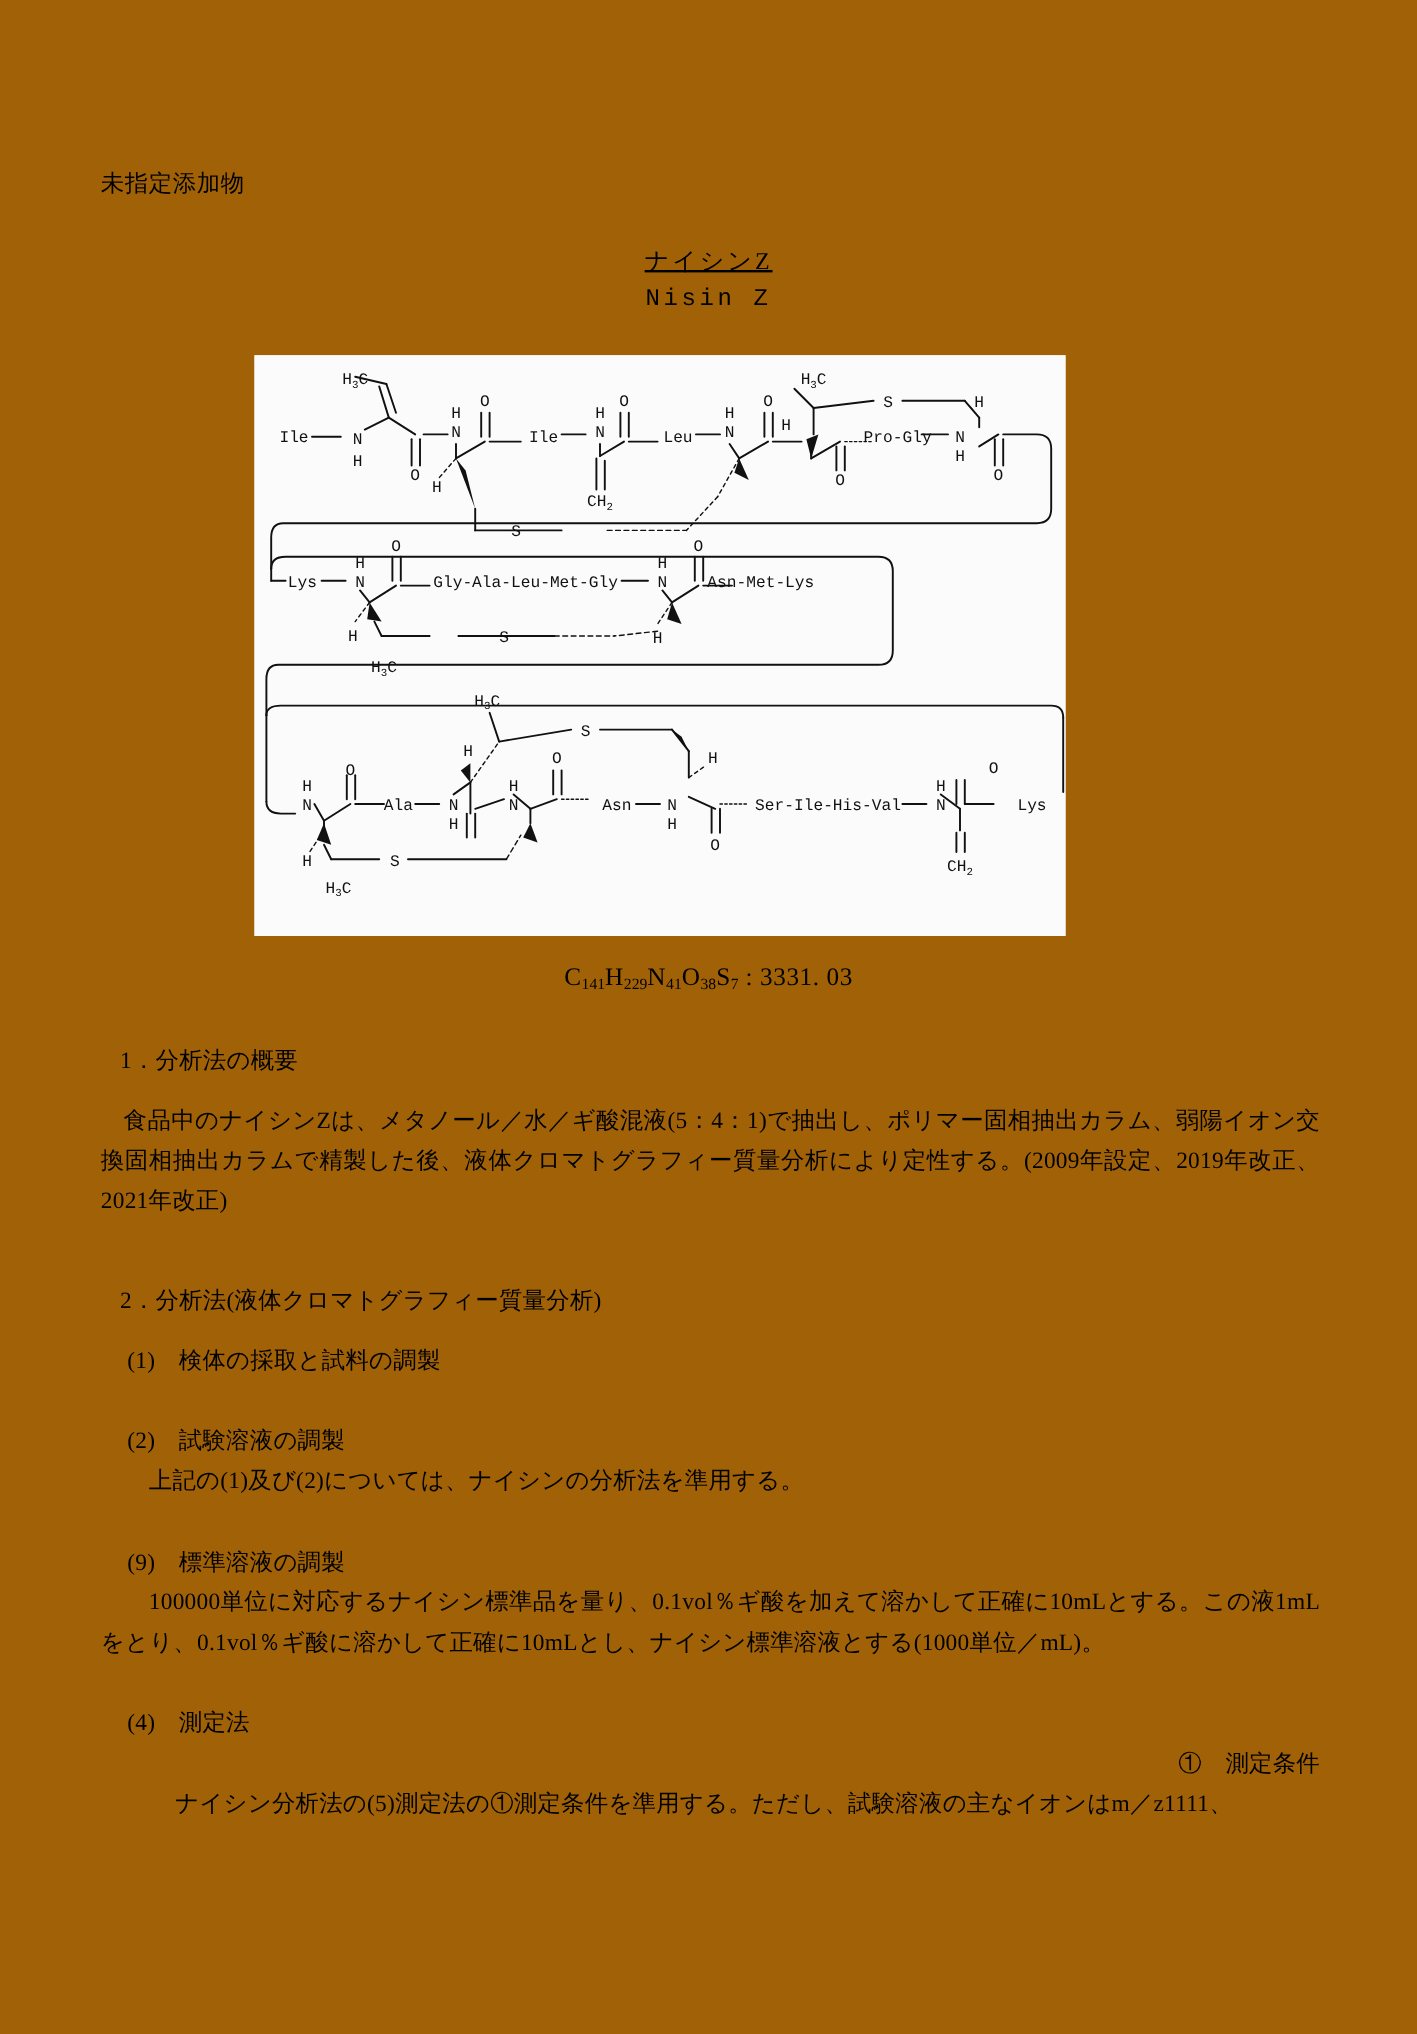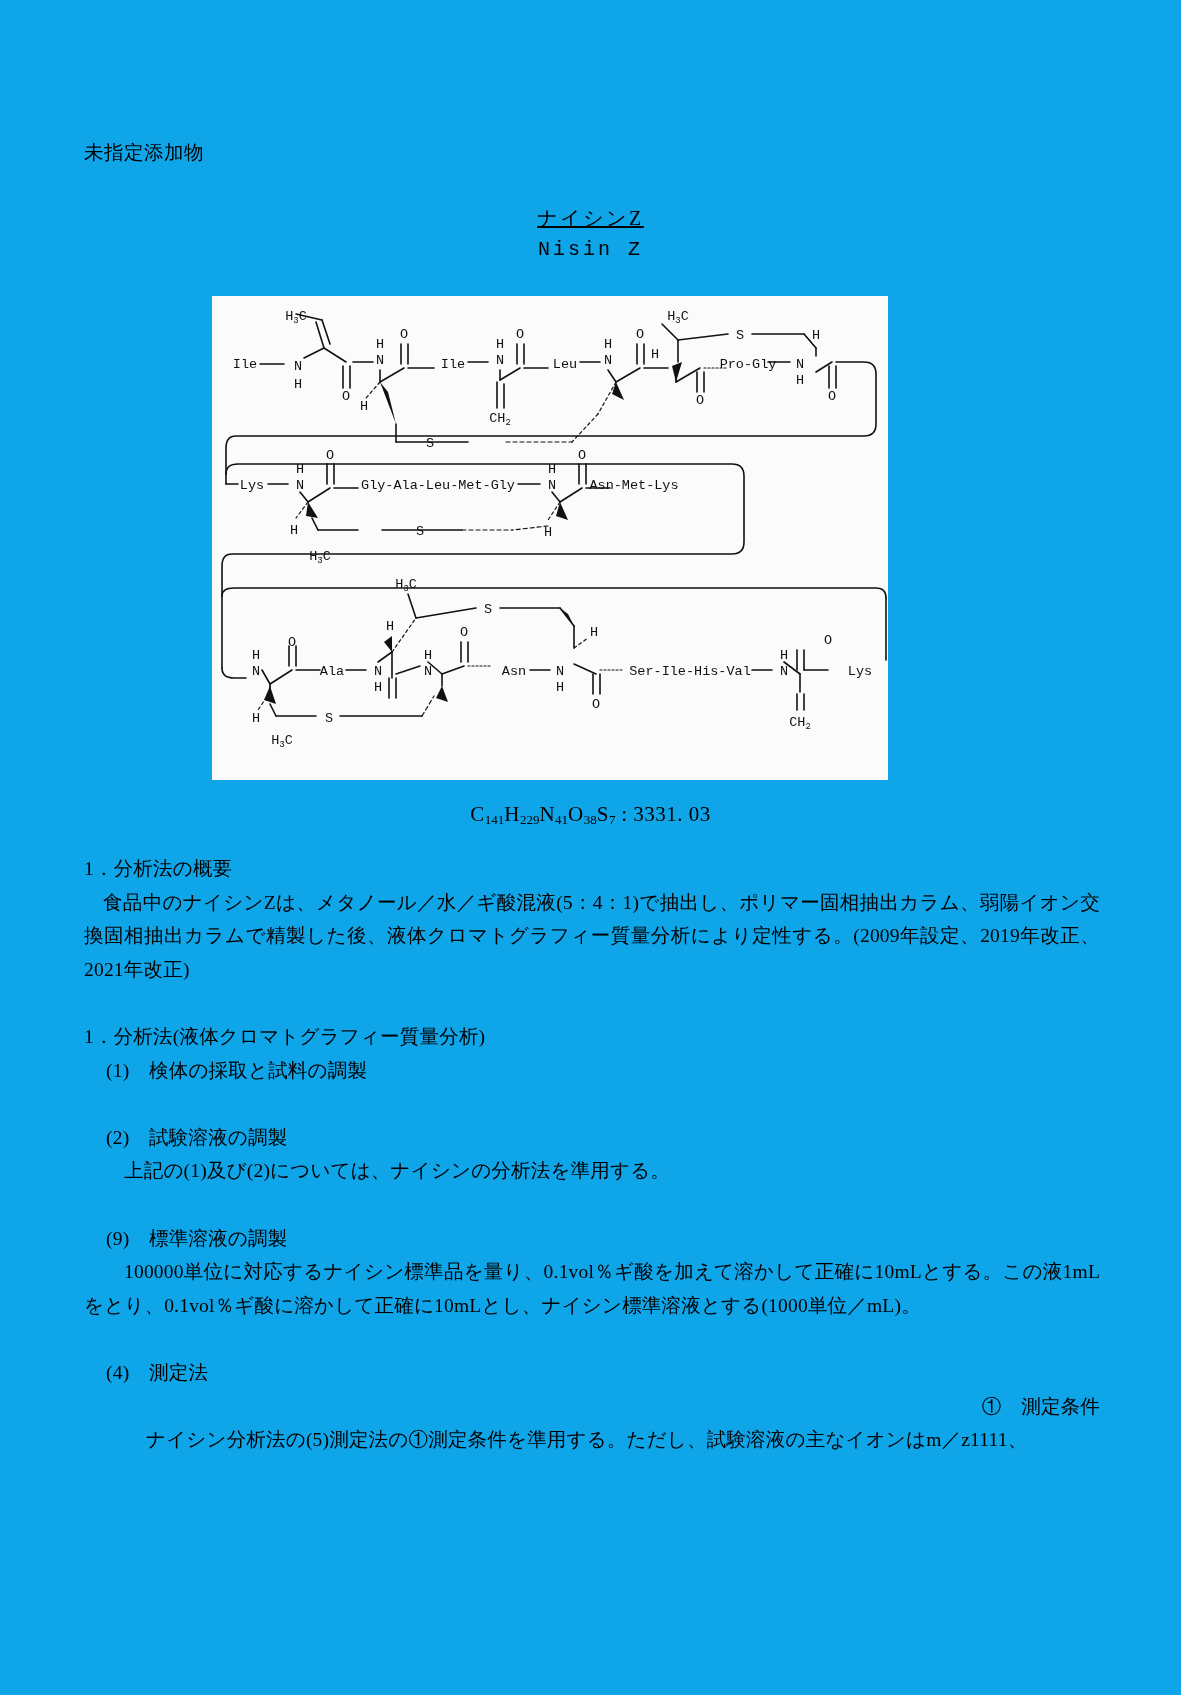--- a/index.html
+++ b/index.html
@@ -13,21 +13,21 @@
     position: relative;
     font-family: "Liberation Serif", "DejaVu Serif", serif;
     color: #000000;
     overflow: hidden;
   }
   .page {
     position: absolute;
     left: 0; top: 0;
     width: 1181px;
     height: 1695px;
-    background: #0ea5e9;
+    background: #a16207;
   }
 
   
   .doc-header {
     position: absolute;
     left: 84px;
     top: 139px;
     font-size: 19.5px;
     letter-spacing: 0.5px;
     white-space: nowrap;
@@ -84,21 +84,21 @@
   
   .body-area {
     position: absolute;
     left: 84px;
     top: 852px;
     width: 1016px;
     font-size: 19.5px;
     line-height: 33.6px;
   }
   .sec-head {
-    margin: 0;
+    margin: 16px;
     white-space: nowrap;
     letter-spacing: 0.2px;
   }
   .para {
     margin: 0;
     text-align: justify;
     text-justify: inter-character;
     letter-spacing: 0.2px;
   }
   .indent-1 { text-indent: 19px; }
@@ -393,21 +393,21 @@
     <span>C</span><sub>141</sub><span>H</span><sub>229</sub><span>N</span><sub>41</sub><span>O</span><sub>38</sub><span>S</span><sub>7</sub><span> : </span><span>3331. 03</span>
   </div>
 
   <div class="body-area">
 
     <p class="sec-head">1．分析法の概要</p>
     <p class="para indent-1">食品中のナイシンZは、メタノール／水／ギ酸混液(5：4：1)で抽出し、ポリマー固相抽出カラム、弱陽イオン交換固相抽出カラムで精製した後、液体クロマトグラフィー質量分析により定性する。(2009年設定、2019年改正、2021年改正)</p>
 
     <div class="spacer"></div>
 
-    <p class="sec-head">1．分析法(液体クロマトグラフィー質量分析)</p>
+    <p class="sec-head">2．分析法(液体クロマトグラフィー質量分析)</p>
 
     <p class="sub-item">(1)　検体の採取と試料の調製</p>
 
     <div class="spacer"></div>
 
     <p class="sub-item">(2)　試験溶液の調製</p>
     <p class="sub-para">上記の(1)及び(2)については、ナイシンの分析法を準用する。</p>
 
     <div class="spacer"></div>
 

